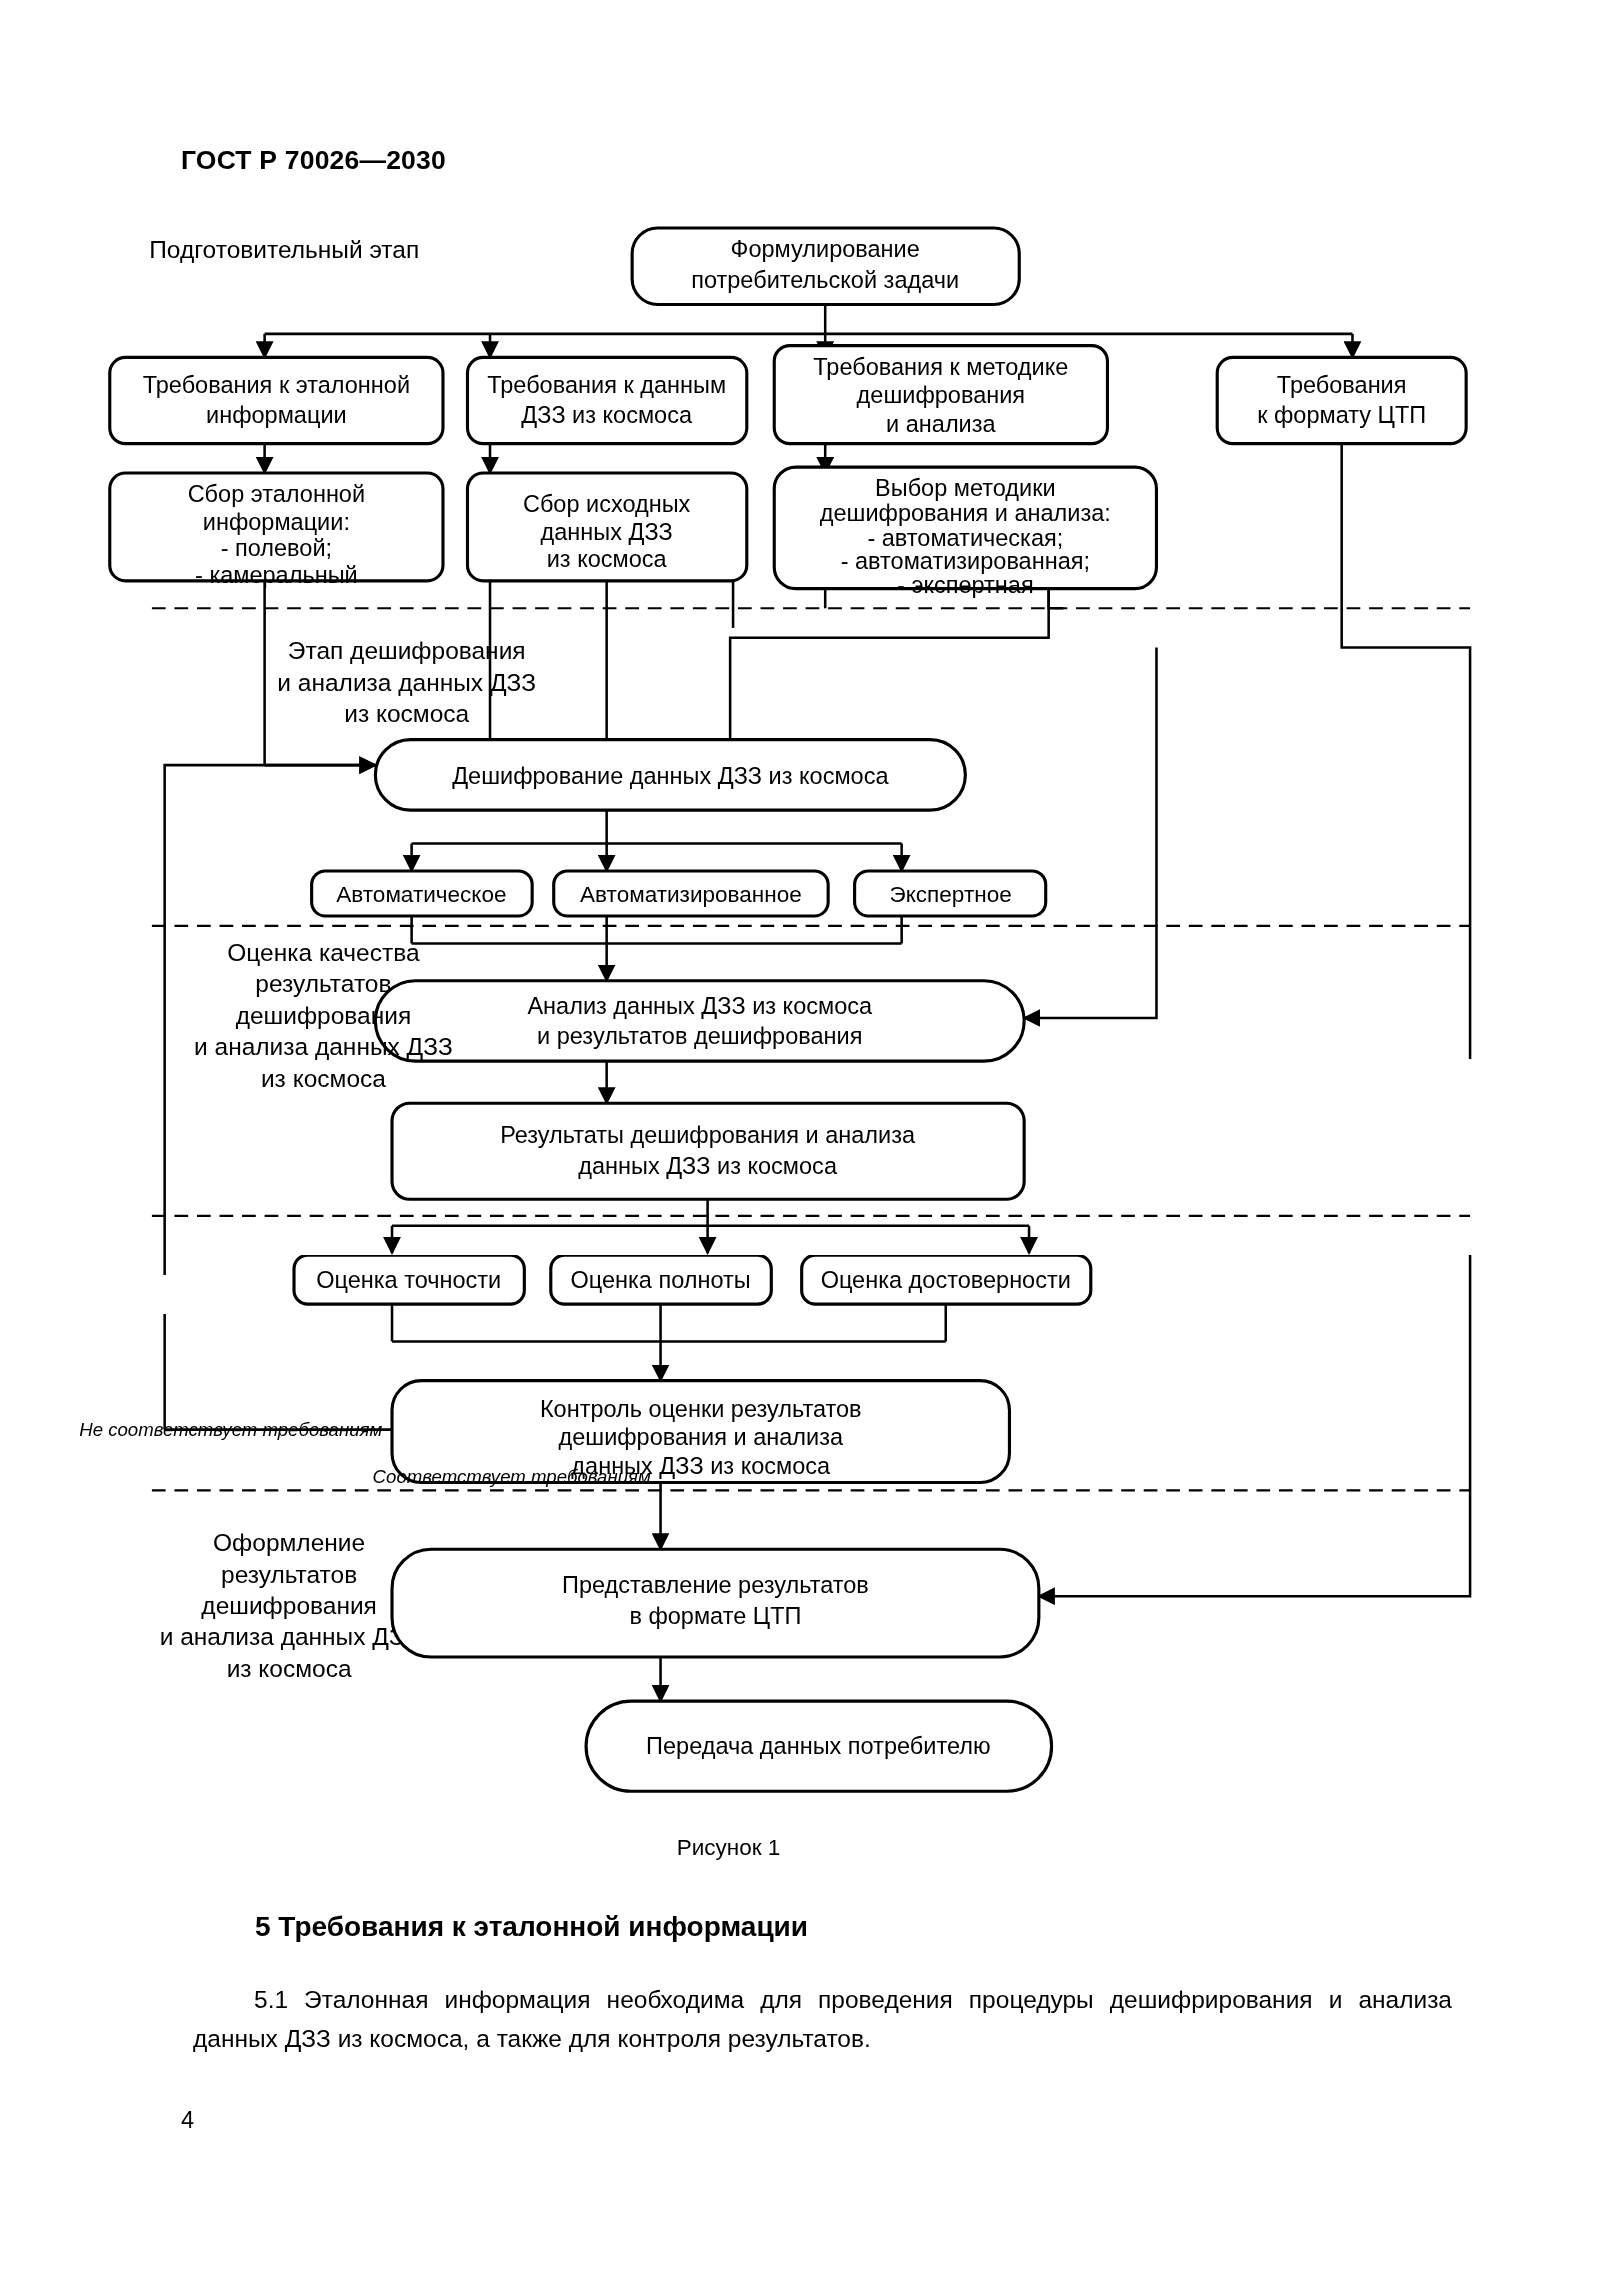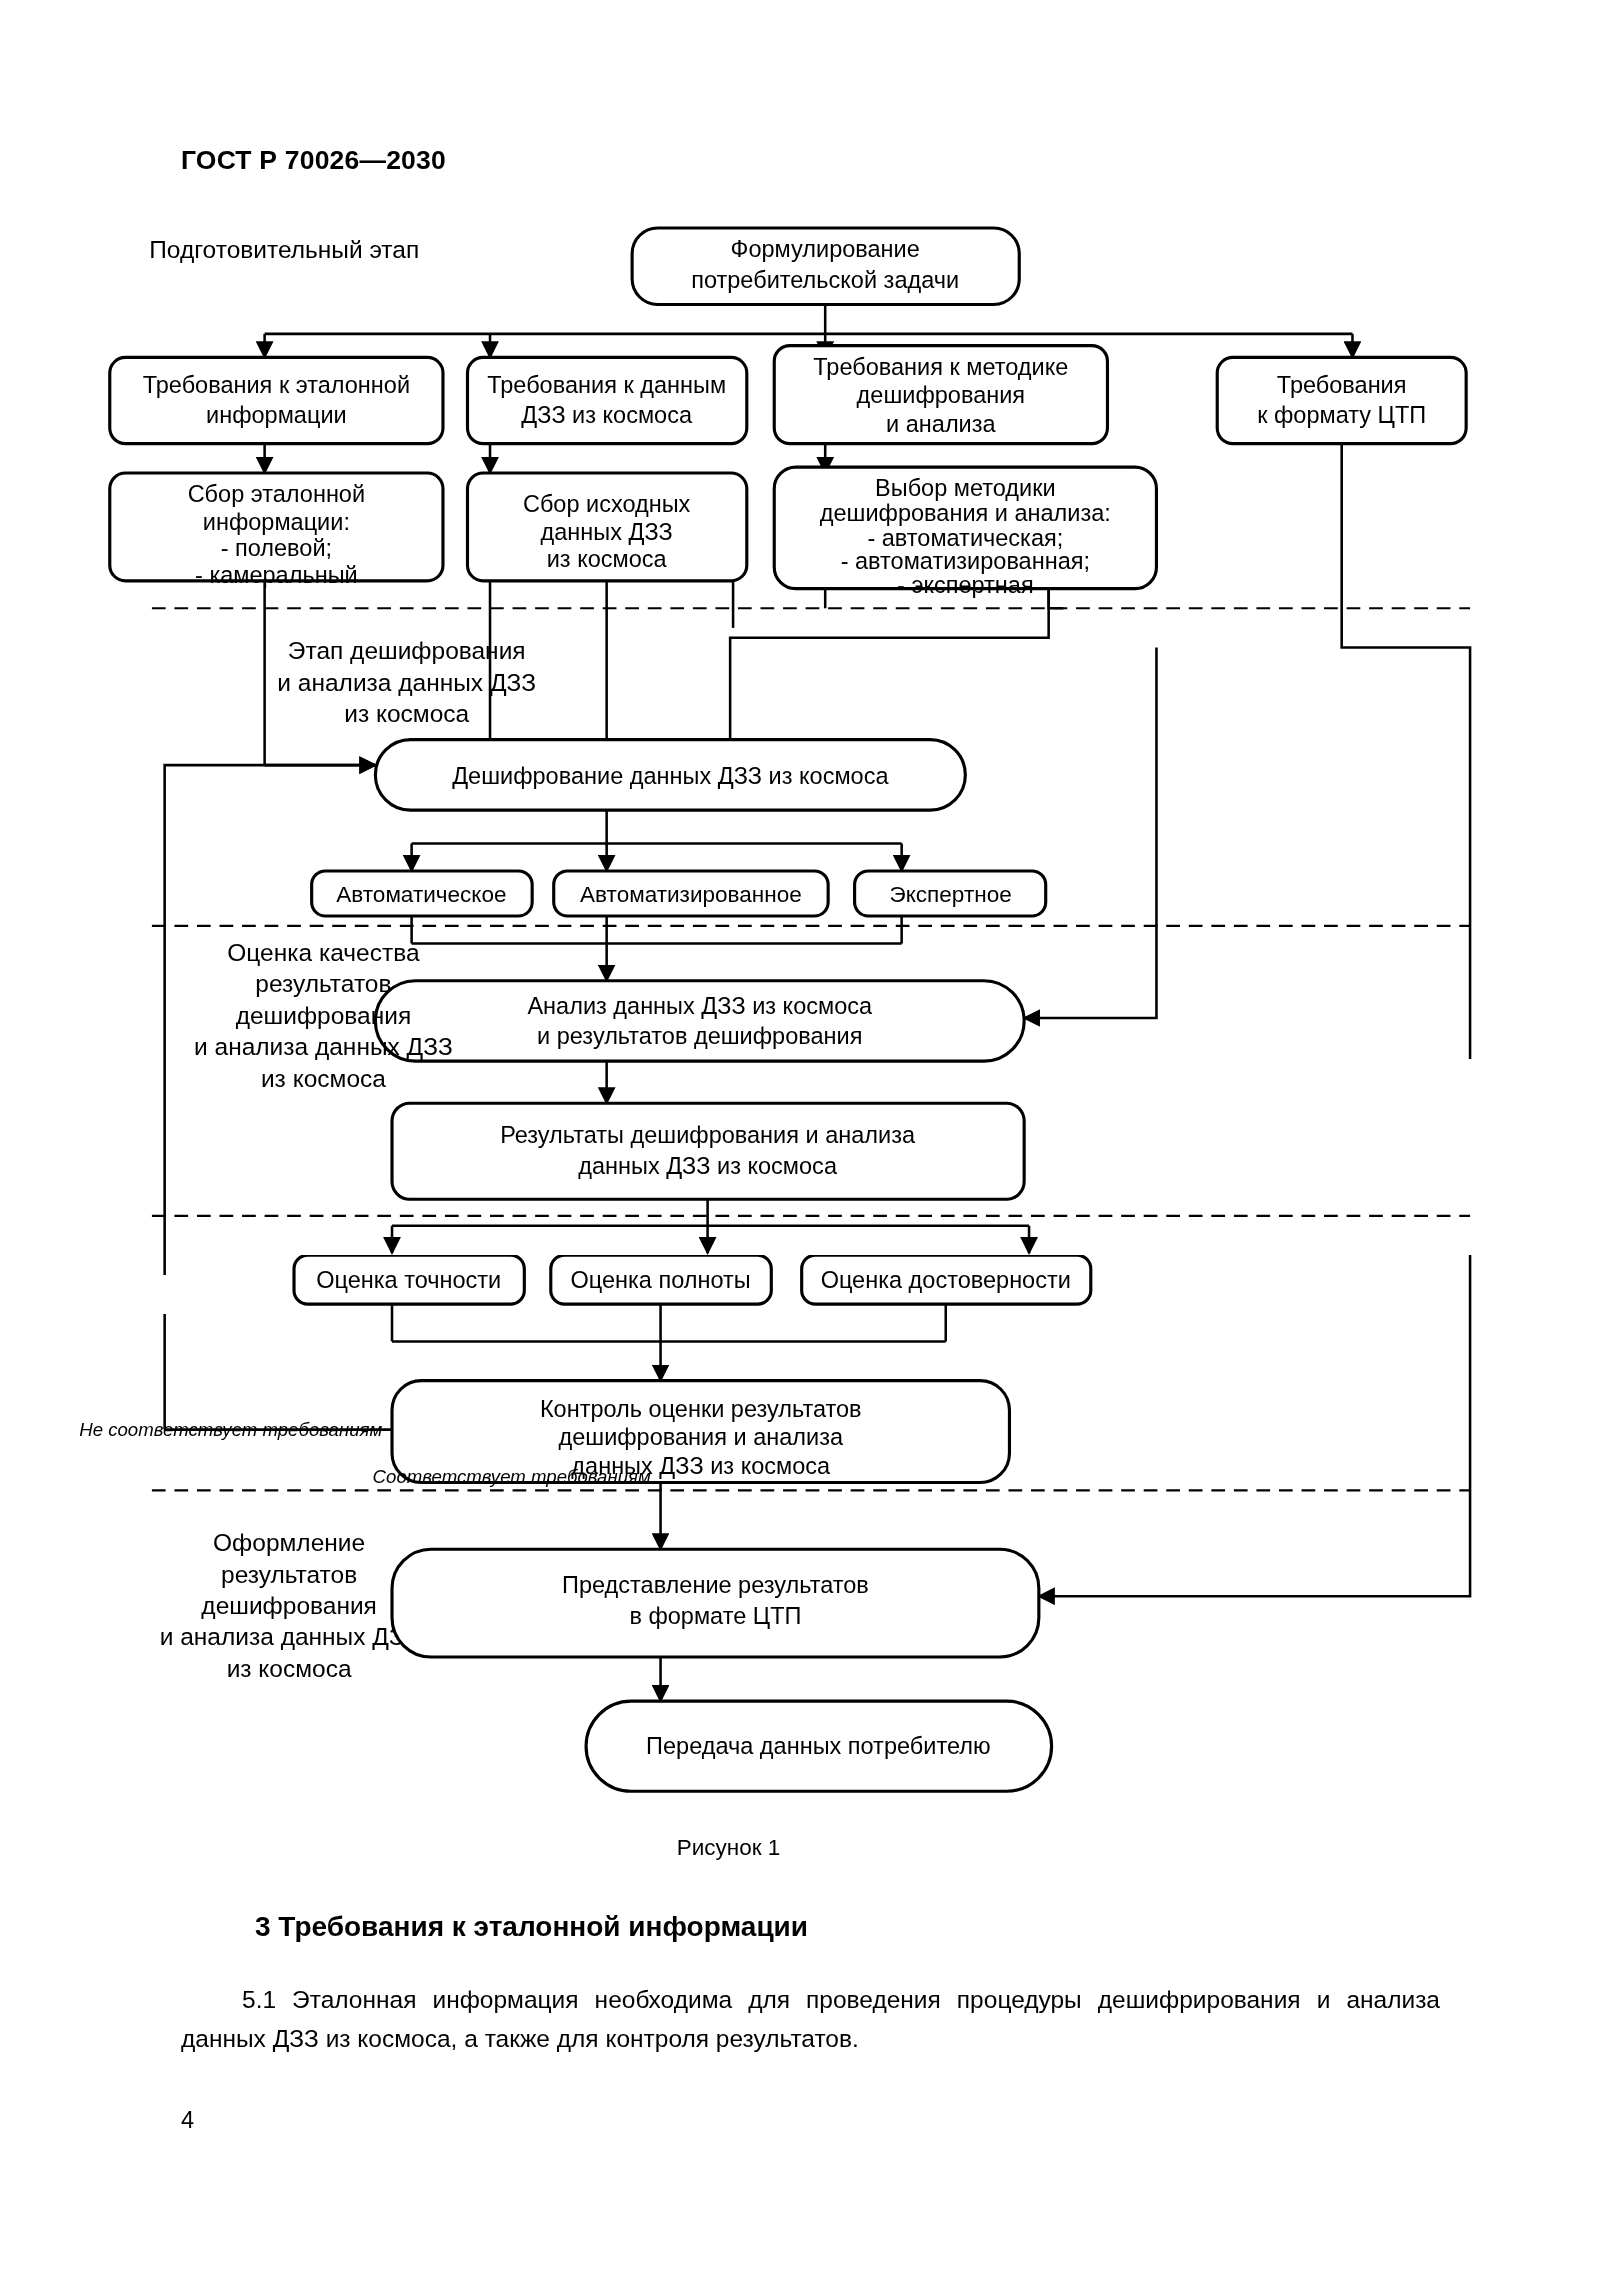--- a/index.html
+++ b/index.html
@@ -53,21 +53,21 @@
   }
   .section-heading {
     position: absolute;
     left: 255px;
     top: 1911px;
     font-size: 28px;
     font-weight: bold;
   }
   .body-par {
     position: absolute;
-    left: 181px;
+    left: 193px;
     top: 1980px;
     width: 1259px;
     font-size: 24.5px;
     line-height: 39px;
     text-align: justify;
     text-indent: 61px;
   }
   .page-number {
     position: absolute;
     left: 181px;
@@ -334,20 +334,20 @@
       <g>
         <rect x="598" y="455" width="475" height="92" rx="46" ry="46" fill="#fff" stroke="#000" stroke-width="3.2"></rect>
         <text x="835" y="509" font-size="24" text-anchor="middle">Передача данных потребителю</text>
       </g>
 
     </svg>
   </div>
 
   <div class="fig-caption">Рисунок 1</div>
 
-  <div class="section-heading">3  Требования к эталонной информации</div>
+  <div class="section-heading">5  Требования к эталонной информации</div>
 
   <div class="body-par">5.1  Эталонная информация необходима для проведения процедуры дешифрирования и анализа данных ДЗЗ из космоса, а также для контроля результатов.</div>
 
   <div class="page-number">4</div>
 
 </div>
 
 
 </body></html>

